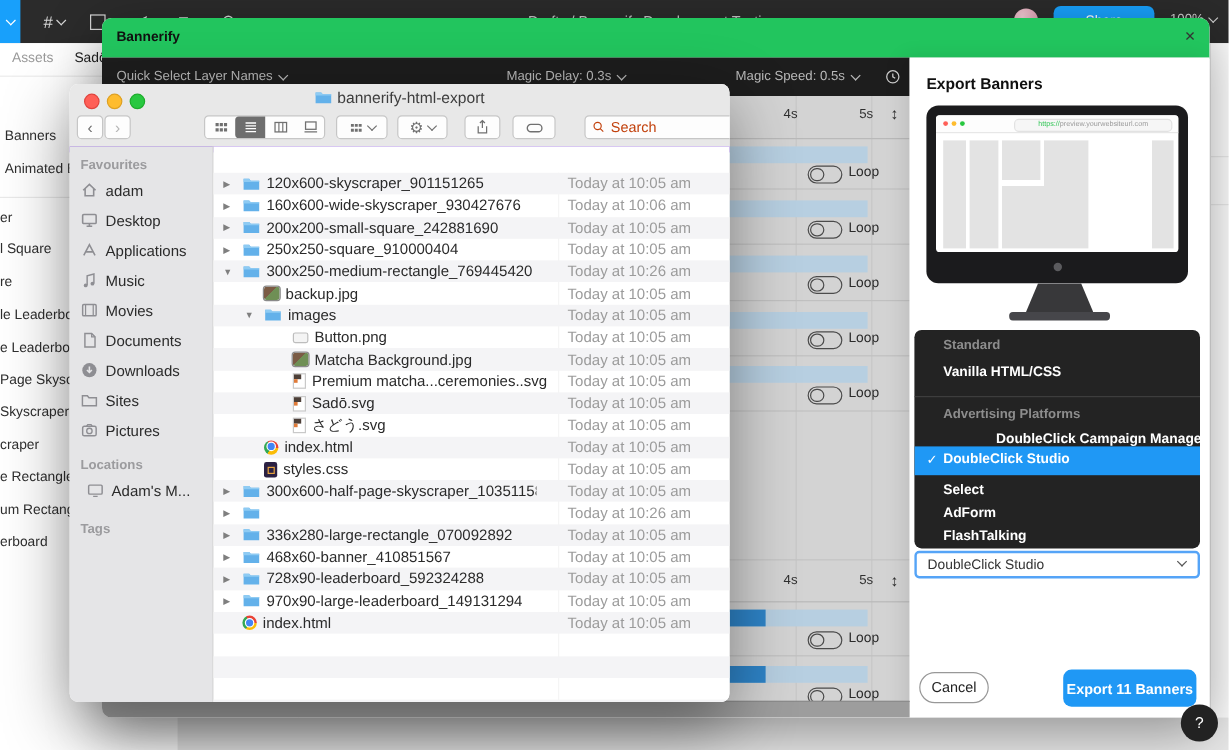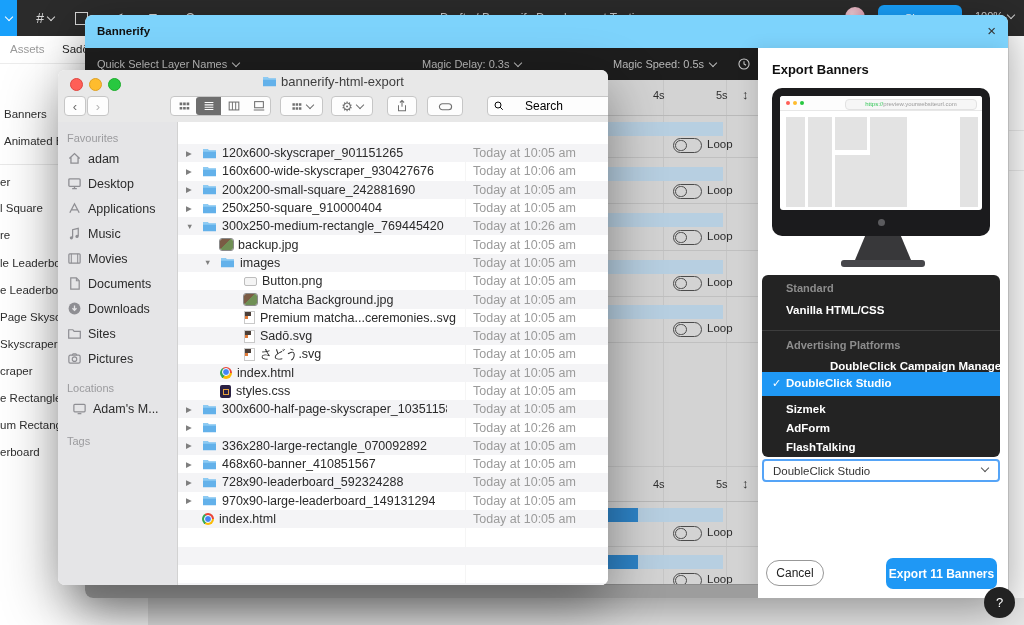--- a/index.html
+++ b/index.html
@@ -28,21 +28,21 @@
   .fg-right{position:absolute;left:1008px;top:36px;width:16px;height:589px;background:#fff;border-left:1px solid #e3e3e3;z-index:1;}
   .fg-right .l1{position:absolute;left:0;top:94px;width:100%;height:1px;background:#ececec;}
   .fg-right .l2{position:absolute;left:0;top:134px;width:100%;height:1px;background:#ececec;}
 
   
   .bottom-strip{position:absolute;left:148px;top:598px;width:876px;height:27px;background:#e9e9e9;z-index:2;}
 
   
   .bn-window{position:absolute;left:85px;top:15px;width:923px;height:583px;background:#fff;border-radius:8px;
     box-shadow:0 12px 45px rgba(0,0,0,.38);z-index:2;overflow:hidden;}
-  .bn-titlebar{position:absolute;left:0;top:0;width:100%;height:33px;border-bottom:1px solid #e6e6e6;background:#7dd3fc;}
+  .bn-titlebar{position:absolute;left:0;top:0;width:100%;height:33px;border-bottom:1px solid #e6e6e6;background:#22c55e;}
   .bn-title{position:absolute;left:12px;top:10px;font-size:11.5px;font-weight:bold;color:#111;}
   .bn-close{position:absolute;right:12px;top:7px;font-size:15px;color:#333;cursor:default;}
   .bn-menubar{position:absolute;left:0;top:33px;width:673px;height:32px;background:#1d1d1d;color:#b9b9b9;font-size:11px;}
   .bn-menu-item{position:absolute;top:10px;display:flex;align-items:center;gap:6px;white-space:nowrap;}
   .bn-clock{position:absolute;right:7px;top:9px;color:#cdcdcd;}
 
   
   .bn-timeline{position:absolute;left:0;top:65px;width:673px;height:505px;background:#d3d3d3;overflow:hidden;}
   .tl-ruler{position:absolute;left:0;width:100%;height:35px;border-bottom:1px solid #b9b9b9;}
   .tl-tick{position:absolute;top:9px;font-size:11px;color:#2f2f2f;}
@@ -101,24 +101,24 @@
   .fd-chrome{position:absolute;left:0;top:0;width:100%;height:52px;background:#e8e8e8;border-bottom:5px solid #6d28d9;}
   .tl-dot{position:absolute;top:8px;width:11px;height:11px;border-radius:50%;}
   .fd-title{position:absolute;left:0;top:4px;width:100%;text-align:center;font-size:13px;font-weight:500;color:#3e3e3e;}
   .fd-title svg{vertical-align:-2px;margin-right:4px;}
   .fd-btn{position:absolute;top:26px;height:20px;background:#fdfdfd;border:1px solid #c6c6c6;border-radius:4px;
     display:flex;align-items:center;justify-content:center;color:#737373;box-sizing:border-box;}
   .fd-nav{font-size:13px;color:#6d6d6d;}
   .seg{position:absolute;top:0;height:18px;width:25px;display:flex;align-items:center;justify-content:center;color:#707070;}
   .seg.sel{background:#6e6e6e;color:#fff;border-radius:3px 0 0 3px;}
   .fd-search{position:absolute;left:429px;top:26px;width:129px;height:20px;background:#fdfdfd;border:1px solid #c6c6c6;border-radius:4px;
-    display:flex;align-items:center;gap:20px;padding-left:5px;box-sizing:border-box;color:#000000;font-size:12px;}
+    display:flex;align-items:center;gap:4px;padding-left:5px;box-sizing:border-box;color:#c2410c;font-size:12px;}
 
   .fd-sidebar{position:absolute;left:0;top:52px;width:120px;height:463px;background:#e5e5e7;border-right:1px solid #d2d2d2;box-sizing:border-box;}
-  .sb-header{position:absolute;left:9px;font-size:11px;font-weight:400;color:#9b9b9e;}
+  .sb-header{position:absolute;left:9px;font-size:11px;font-weight:700;color:#9b9b9e;}
   .sb-item{position:absolute;left:9px;display:flex;align-items:center;gap:6px;font-size:12.5px;color:#2b2b2b;white-space:nowrap;}
   .sb-ic{width:15px;height:15px;color:#8e8e93;flex:none;}
 
   .fd-filearea{position:absolute;left:120px;top:52px;width:430px;height:463px;background:#fff;}
   .fd-colhdr{position:absolute;left:0;top:0;width:100%;height:21px;background:#fcfcfc;border-bottom:1px solid #dedede;
     font-size:11.5px;color:#6f6f6f;}
   .fd-colhdr .nm{position:absolute;left:10px;top:4px;}
   .fd-colhdr .sort{position:absolute;left:272px;top:8px;width:5px;height:5px;border-left:1.3px solid #8a8a8a;border-top:1.3px solid #8a8a8a;transform:rotate(45deg);}
   .fd-colhdr .vsep{position:absolute;left:287px;top:2px;width:1px;height:17px;background:#e2e2e2;}
   .fd-colhdr .dm{position:absolute;left:297px;top:4px;}
@@ -406,21 +406,21 @@
       <div class="plat-list">
         <span class="plat-header" style="top:7px;">Standard</span>
         <span class="plat-item" style="top:29px;">Vanilla HTML/CSS</span>
         <div class="plat-sep"></div>
         <span class="plat-header" style="top:64px;">Advertising Platforms</span>
         <span class="plat-item" style="top:85px;padding-left:44px;">DoubleClick Campaign Manager (DCM)</span>
         <div class="plat-selected">
           <span class="check">✓</span>
           <span class="lbl">DoubleClick Studio</span>
         </div>
-        <span class="plat-item" style="top:128px;">Sizmek</span>
+        <span class="plat-item" style="top:128px;">Select</span>
         <span class="plat-item" style="top:147px;">AdForm</span>
         <span class="plat-item" style="top:166px;">FlashTalking</span>
       </div>
 
       <div class="fmt-select">
         <span class="val">DoubleClick Studio</span>
         <span class="chev"></span>
       </div>
 
       <div class="btn-cancel">Cancel</div>

